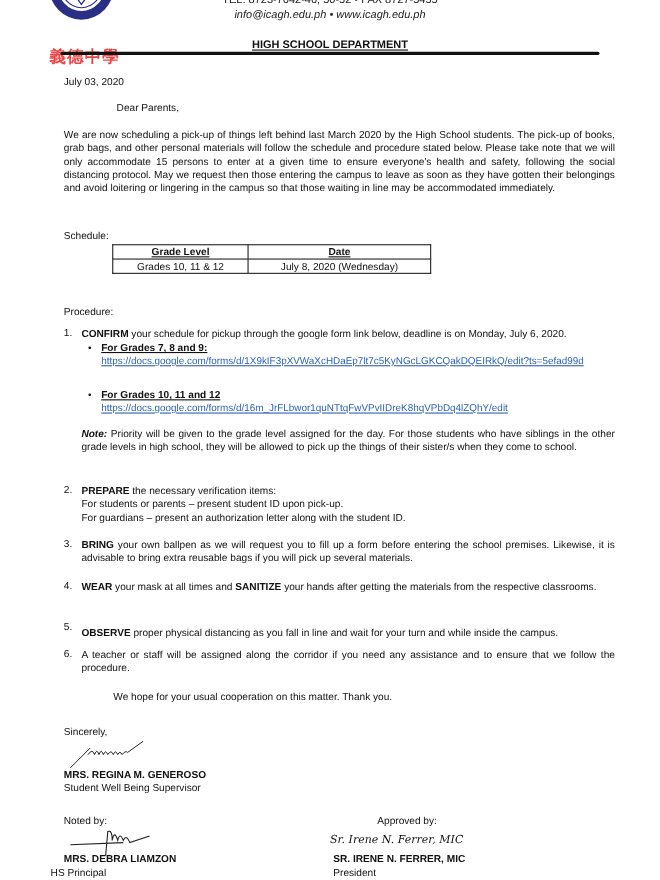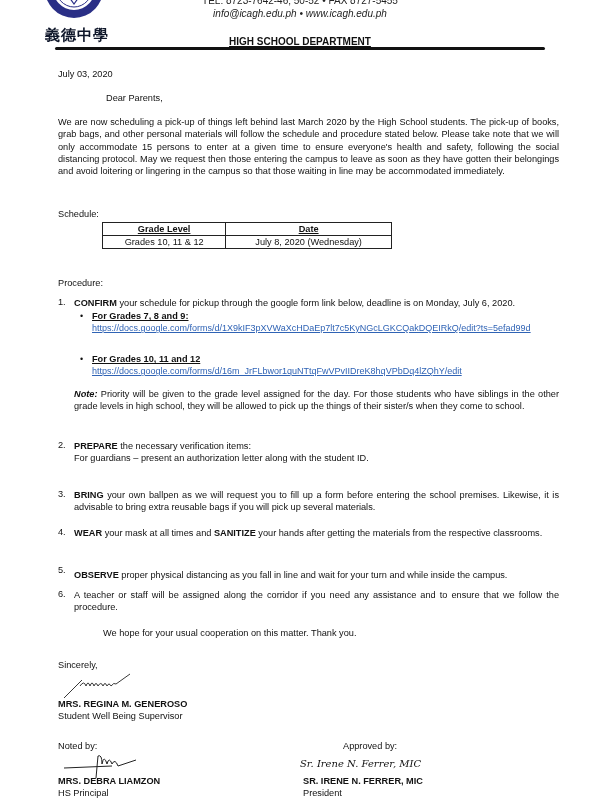--- a/index.html
+++ b/index.html
@@ -1,18 +1,18 @@
 <!DOCTYPE html>
 <html><head>
 <meta charset="utf-8">
 <style>
   html, body { margin:0; padding:0; background:#fff; }
   body { width:600px; height:800px; overflow:hidden; position:relative; font-family:"Liberation Sans", sans-serif; color:#111; }
   .hdr-logo { position:absolute; left:42px; top:-22px; width:64px; height:42px; }
-  .hdr-chinese { position:absolute; left:45px; top:26px; font-family:"DejaVu Serif", serif; font-size:15px; color:#0f172a; letter-spacing:1px; font-weight:bold; }
+  .hdr-chinese { position:absolute; left:45px; top:42px; font-family:"DejaVu Serif", serif; font-size:15px; color:#ef4444; letter-spacing:1px; font-weight:bold; }
   .hdr-contact { position:absolute; left:0; width:600px; text-align:center; font-size:10px; color:#222; }
   .hdr-tel { top:-5px; }
   .hdr-mail { top:8px; font-style:italic; }
   .hdr-dept { position:absolute; left:0; width:600px; text-align:center; top:36px; font-size:10px; font-weight:bold; text-decoration:underline; }
   .hdr-rule { position:absolute; left:55px; top:47px; width:490px; height:3px; background:#111; border-radius:2px; }
   .txt { position:absolute; left:58px; font-size:9.2px; line-height:12.3px; }
   .justify { text-align:justify; width:501px; }
   .schedule-table { position:absolute; left:102px; top:222px; width:290px; border-collapse:collapse; font-size:9.2px; }
   .schedule-table td, .schedule-table th { border:1px solid #222; text-align:center; padding:0; height:12px; font-weight:normal; }
   .schedule-table th { font-weight:bold; text-decoration:underline; }
@@ -71,20 +71,21 @@
 
 <div class="bullet" style="top:354px;">•</div>
 <div class="blabel" style="top:354px;">For Grades 10, 11 and 12</div>
 <div class="link" style="top:366px;">https://docs.google.com/forms/d/16m_JrFLbwor1quNTtqFwVPvIIDreK8hqVPbDq4lZQhY/edit</div>
 
 <div class="item justify" style="top:388px; width:485px;"><span style="font-weight:bold;font-style:italic;">Note:</span><span>  Priority will be given to the grade level assigned for the day.  For those students who have siblings in the other grade levels in high school, they will be allowed to pick up the things of their sister/s when they come to school.</span></div>
 
 <div class="num" style="top:440px;">2.</div>
 <div class="item" style="top:440px;">
   <div><span class="b">PREPARE</span><span> the necessary verification items:</span></div>
+  <div>For students or parents – present student ID upon pick-up.</div>
   <div>For guardians – present an authorization letter along with the student ID.</div>
 </div>
 
 <div class="num" style="top:489px;">3.</div>
 <div class="item justify" style="top:489px; width:485px;"><span class="b">BRING</span><span> your own ballpen as we will request you to fill up a form before entering the school premises. Likewise, it is advisable to bring extra reusable bags if you will pick up several materials.</span></div>
 
 <div class="num" style="top:527px;">4.</div>
 <div class="item justify" style="top:527px; width:485px;"><span class="b">WEAR</span><span> your mask at all times and </span><span class="b">SANITIZE</span><span> your hands after getting the materials from the respective classrooms.</span></div>
 
 <div class="num" style="top:565px;">5.</div>
@@ -100,18 +101,18 @@
   <path d="M4 26 L22 8 M20 14 q4 -6 6 0 q2 -6 4 0 q2 -6 4 0 q2 -5 4 0 q3 -5 5 0 q2 -5 4 0 q2 -4 4 0 q3 -4 5 -2 L70 2" fill="none" stroke="#222" stroke-width="0.9"></path>
 </svg>
 <div class="sig sig-name" style="left:58px; top:699px;">MRS. REGINA M. GENEROSO</div>
 <div class="sig sig-role" style="left:58px; top:711px;">Student Well Being Supervisor</div>
 
 <div class="sig sig-role" style="left:58px; top:741px;">Noted by:</div>
 <svg class="sig" style="left:62px; top:752px;" width="80" height="28" viewBox="0 0 80 28">
   <path d="M2 16 L50 14 M34 26 L36 4 q4 -2 4 8 q2 -10 5 0 q2 -8 5 0 q3 -6 6 2 L74 8" fill="none" stroke="#222" stroke-width="1"></path>
 </svg>
 <div class="sig sig-name" style="left:58px; top:776px;">MRS. DEBRA LIAMZON</div>
-<div class="sig sig-role" style="left:58px; top:788px;">HS Principal</div>
+<div class="sig sig-role" style="left:46px; top:788px;">HS Principal</div>
 
 <div class="sig sig-role" style="left:303px; top:741px;margin-left:40px;">Approved by:</div>
 <div class="sig" style="left:300px; top:758px; font-family:'DejaVu Serif', serif; font-style:italic; font-size:10px;">Sr. Irene N. Ferrer, MIC</div>
 <div class="sig sig-name" style="left:303px; top:776px;">SR. IRENE N. FERRER, MIC</div>
 <div class="sig sig-role" style="left:303px; top:788px;">President</div>
 
 </body></html>

